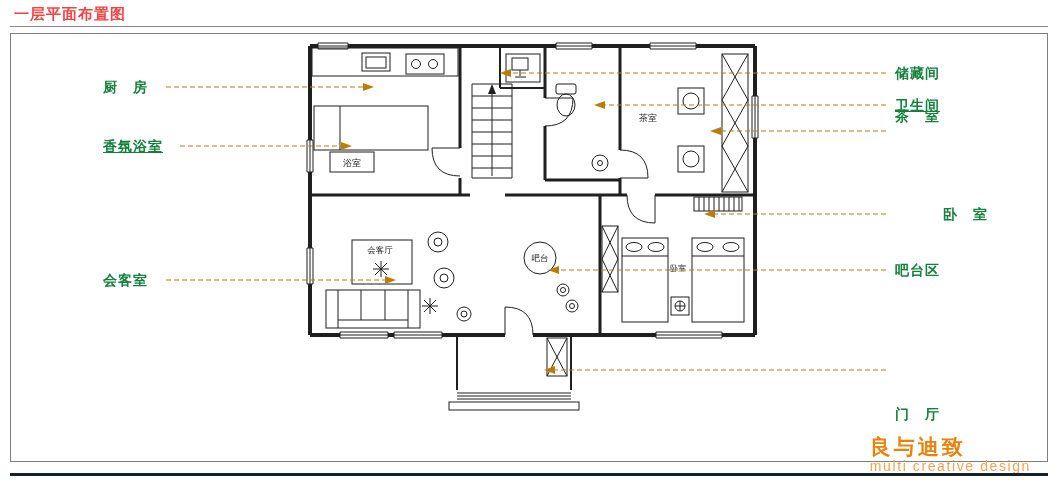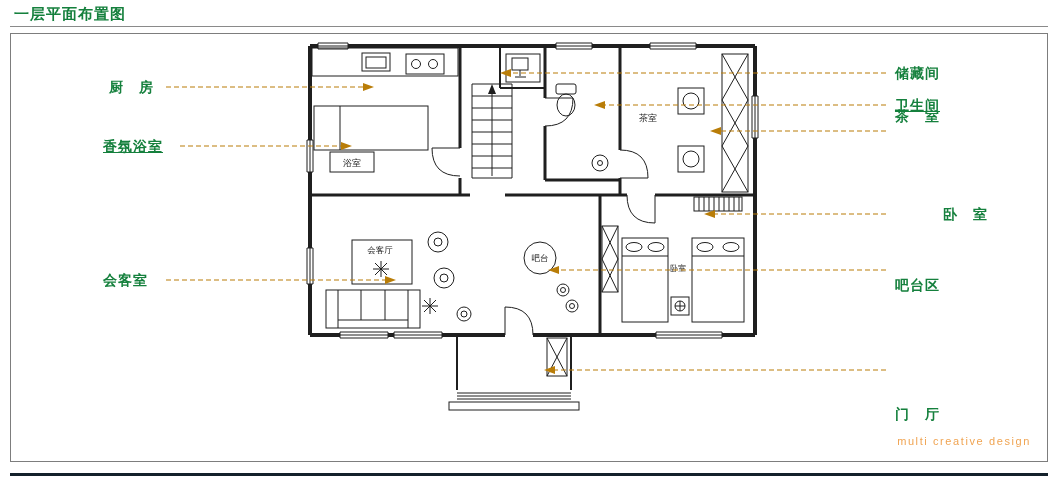--- a/index.html
+++ b/index.html
@@ -1,35 +1,35 @@
 <!DOCTYPE html>
 <html><head>
 <meta charset="utf-8">
 <style>
   * { margin:0; padding:0; box-sizing:border-box; }
   html,body { background:#ffffff; }
   body { font-family:"Liberation Sans","DejaVu Sans",sans-serif; }
   .page { position:relative; width:1059px; height:480px; background:#ffffff; overflow:hidden; }
 
   .title { position:absolute; top:5px; left:14px; font-size:15px; font-weight:bold;
-           color:#15803d; letter-spacing:1px; }
+           color:#ef4444; letter-spacing:1px; }
   .title-rule { position:absolute; top:26px; left:10px; width:1038px; height:1px; background:#8a8a8a; }
   .frame { position:absolute; top:33px; left:10px; width:1038px; height:429px;
            border:1px solid #7d7d7d; background:transparent; }
   .bottom-rule { position:absolute; top:473px; left:10px; width:1038px; height:3px; background:#14212b; }
 
   svg.plan { position:absolute; top:0; left:0; }
   svg.plan text { font-family:"Liberation Sans","DejaVu Sans",sans-serif; fill:#222222; }
 
   .lbl { position:absolute; height:16px; line-height:16px; font-size:14px; font-weight:bold;
          color:#15803d; white-space:nowrap; letter-spacing:1px; }
 
   .logo { position:absolute; top:435px; right:28px; text-align:left; }
   .logo-name { font-size:21px; font-weight:bold; color:#e8820c; letter-spacing:3px; line-height:23px; }
-  .logo-tagline { font-size:11px; color:#f0a452; letter-spacing:1.6px; }
+  .logo-tagline { font-size:14px; color:#f0a452; letter-spacing:1.6px; }
 </style>
 </head>
 <body>
 
 <div class="page">
 
   <div class="title">一层平面布置图</div>
   <div class="title-rule"></div>
   <div class="frame"></div>
 
@@ -202,29 +202,30 @@
       <polygon points="396,280 385,276 385,284"></polygon>
       <polygon points="500,73 511,69 511,77"></polygon>
       <polygon points="594,105 605,101 605,109"></polygon>
       <polygon points="710,131 721,127 721,135"></polygon>
       <polygon points="704,214 715,210 715,218"></polygon>
       <polygon points="548,270 559,266 559,274"></polygon>
       <polygon points="544,370 555,366 555,374"></polygon>
     </g>
   </svg>
 
-  <div class="lbl" style="top:79px; left:109px;">厨　房</div>
+  <div class="lbl" style="top:79px; left:103px;">厨　房</div>
   <div class="lbl" style="top:138px; left:103px;text-decoration:underline;">香氛浴室</div>
   <div class="lbl" style="top:272px; left:103px;">会客室</div>
 
   <div class="lbl" style="top:65px; left:895px;">储藏间</div>
   <div class="lbl" style="top:97px; left:895px;text-decoration:underline;">卫生间</div>
   <div class="lbl" style="top:108px; left:895px;">茶　室</div>
   <div class="lbl" style="top:206px; left:895px;padding-left:48px;">卧　室</div>
-  <div class="lbl" style="top:262px; left:895px;margin-top:15px;">吧台区</div>
+  <div class="lbl" style="top:262px; left:895px;">吧台区</div>
   <div class="lbl" style="top:362px; left:895px;margin-top:44px;">门　厅</div>
 
   <div class="logo">
+    <div class="logo-name">良与迪致</div>
     <div class="logo-tagline">multi creative design</div>
   </div>
 
   <div class="bottom-rule"></div>
 </div>
 
 </body></html>

